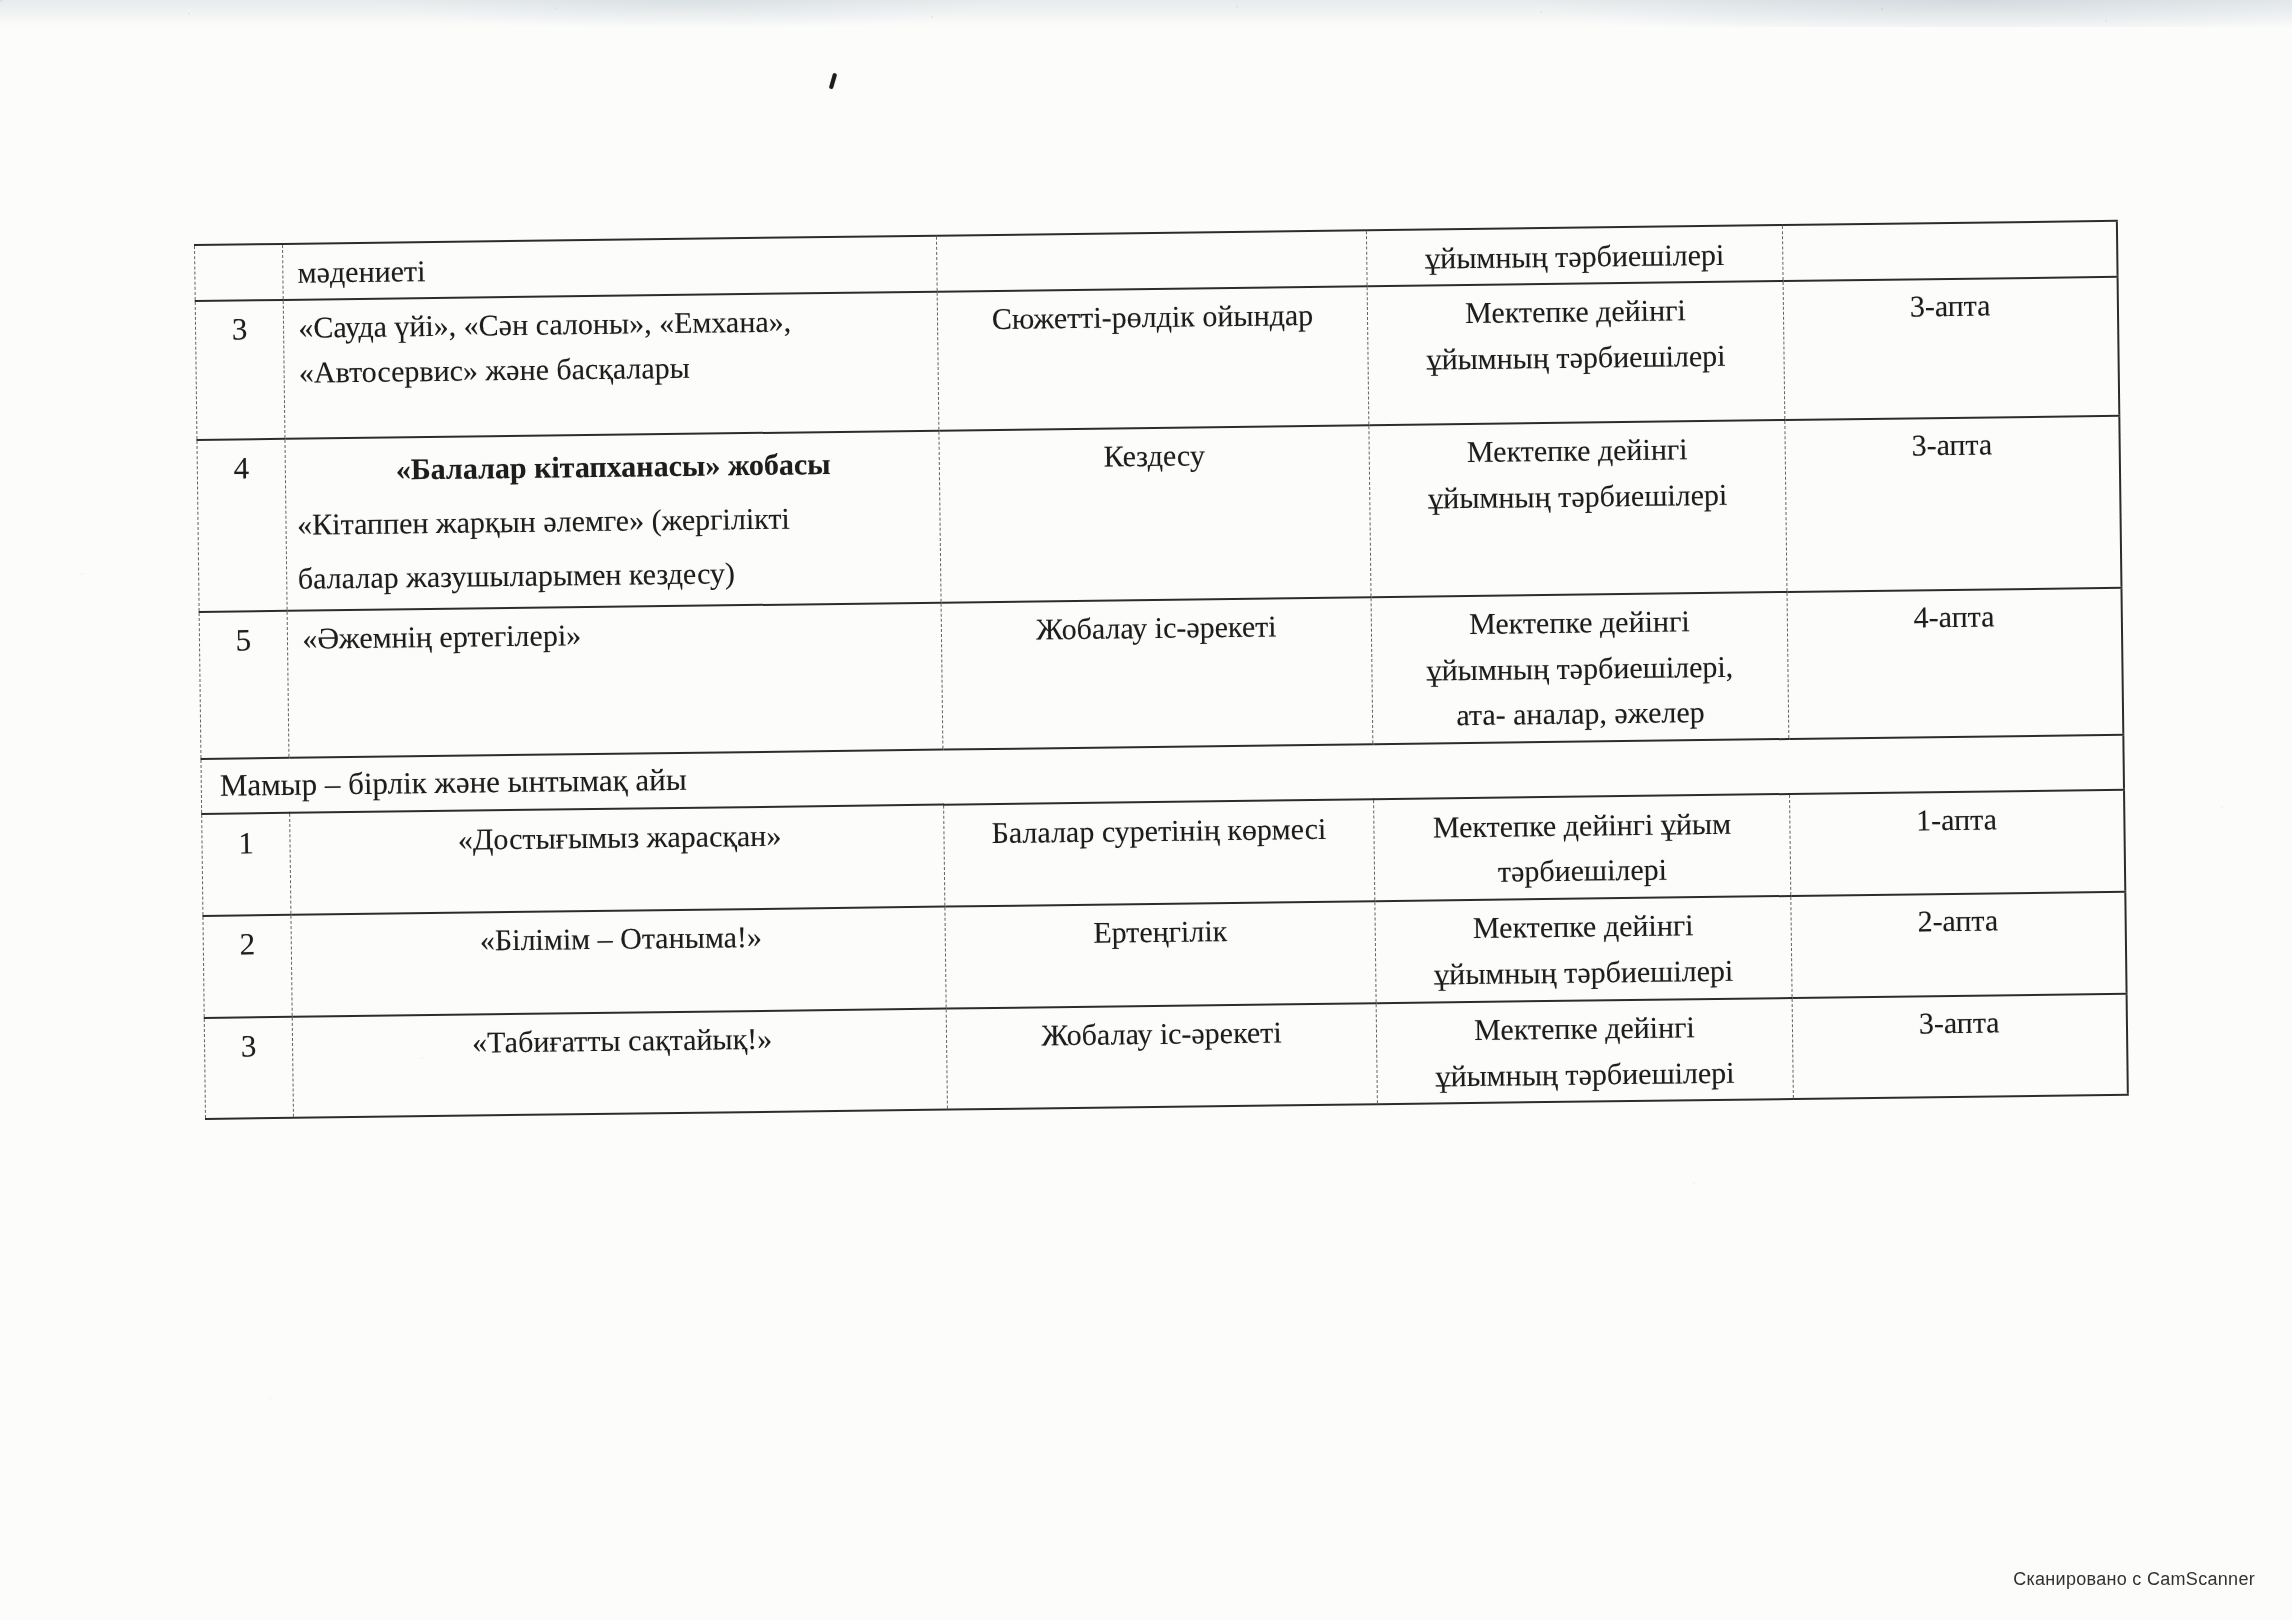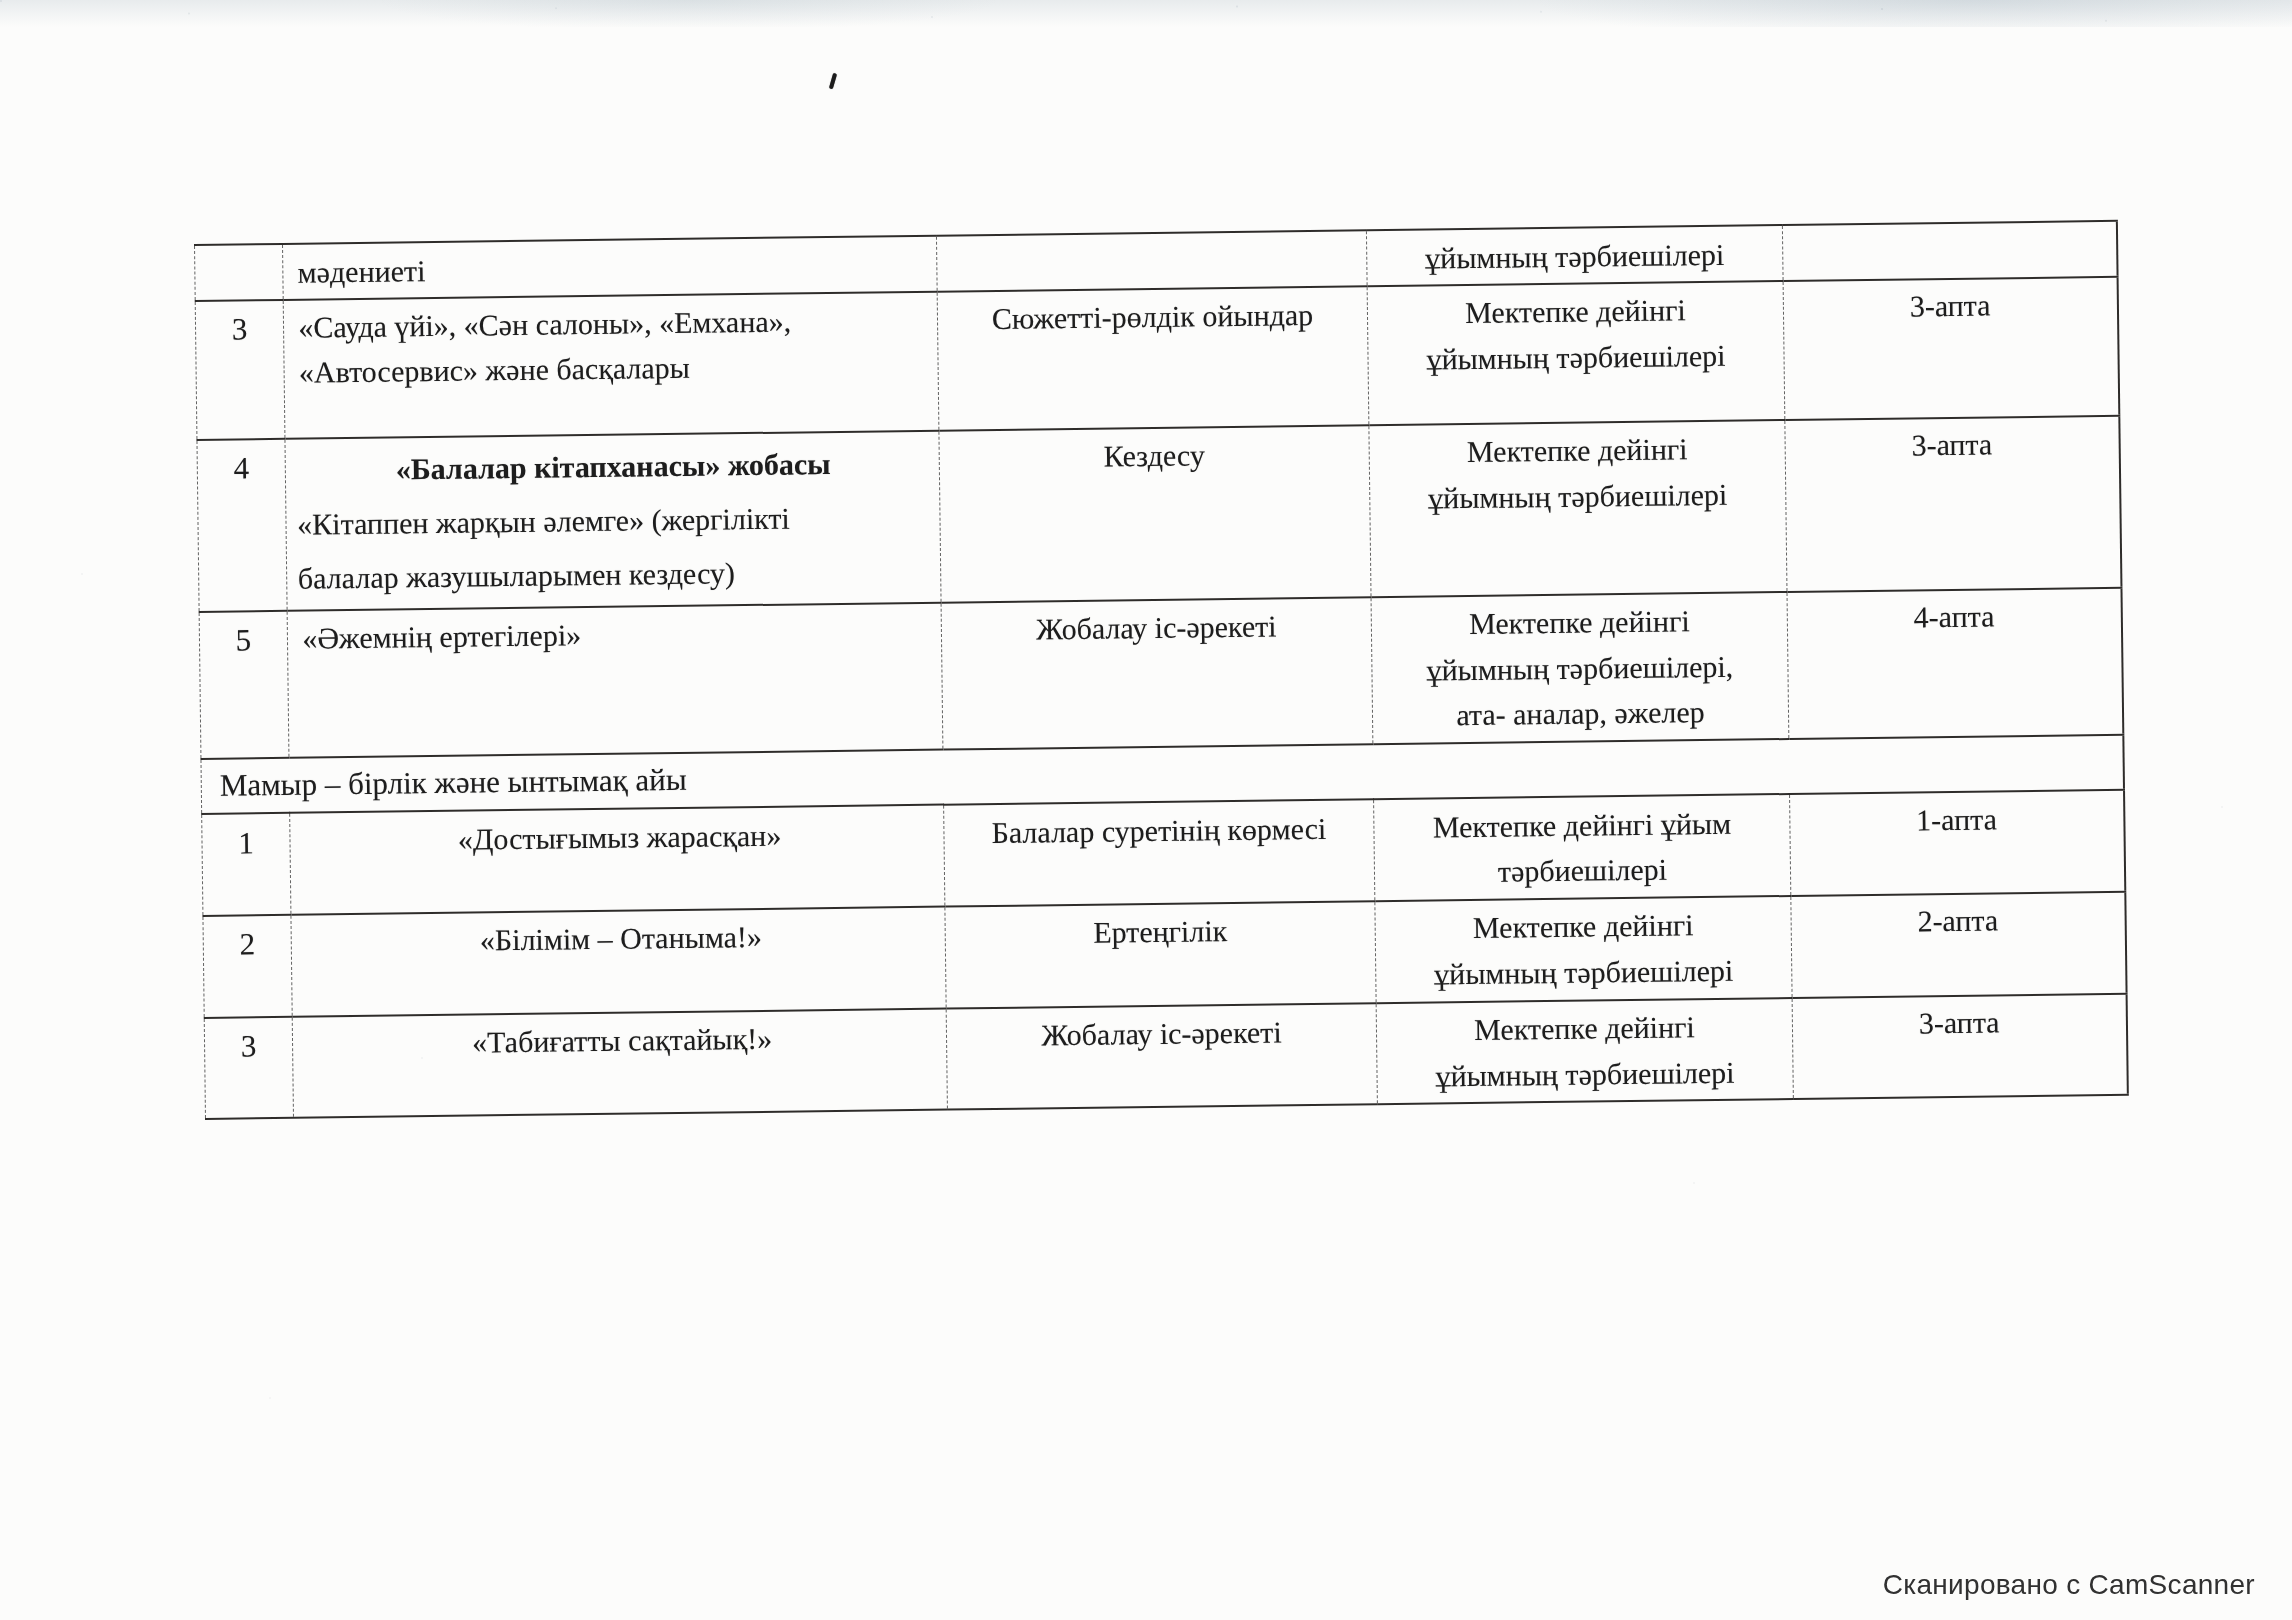--- a/index.html
+++ b/index.html
@@ -70,21 +70,21 @@
   .c-week{text-align:center;padding-top:3.6px;}
   .theme-r4{line-height:1.8;padding-left:10.7px;}
   .t-bold{font-weight:bold;text-align:center;}
   .t-left{text-align:left;}
   .section-cell{
     text-align:left;padding-left:18px;padding-top:3.6px;font-size:31px;
   }
   .watermark{
     position:absolute;top:1569px;right:38px;
     font-family:"Liberation Sans","DejaVu Sans",sans-serif;
-    font-size:28px;color:#313131;letter-spacing:0.3px;
+    font-size:18px;color:#313131;letter-spacing:0.3px;
   }
 </style>
 </head>
 <body>
 
 <div class="scan-noise-top"></div>
 <div class="speckles"></div>
 <div class="stray-mark"></div>
 
 <div class="table-wrap">

